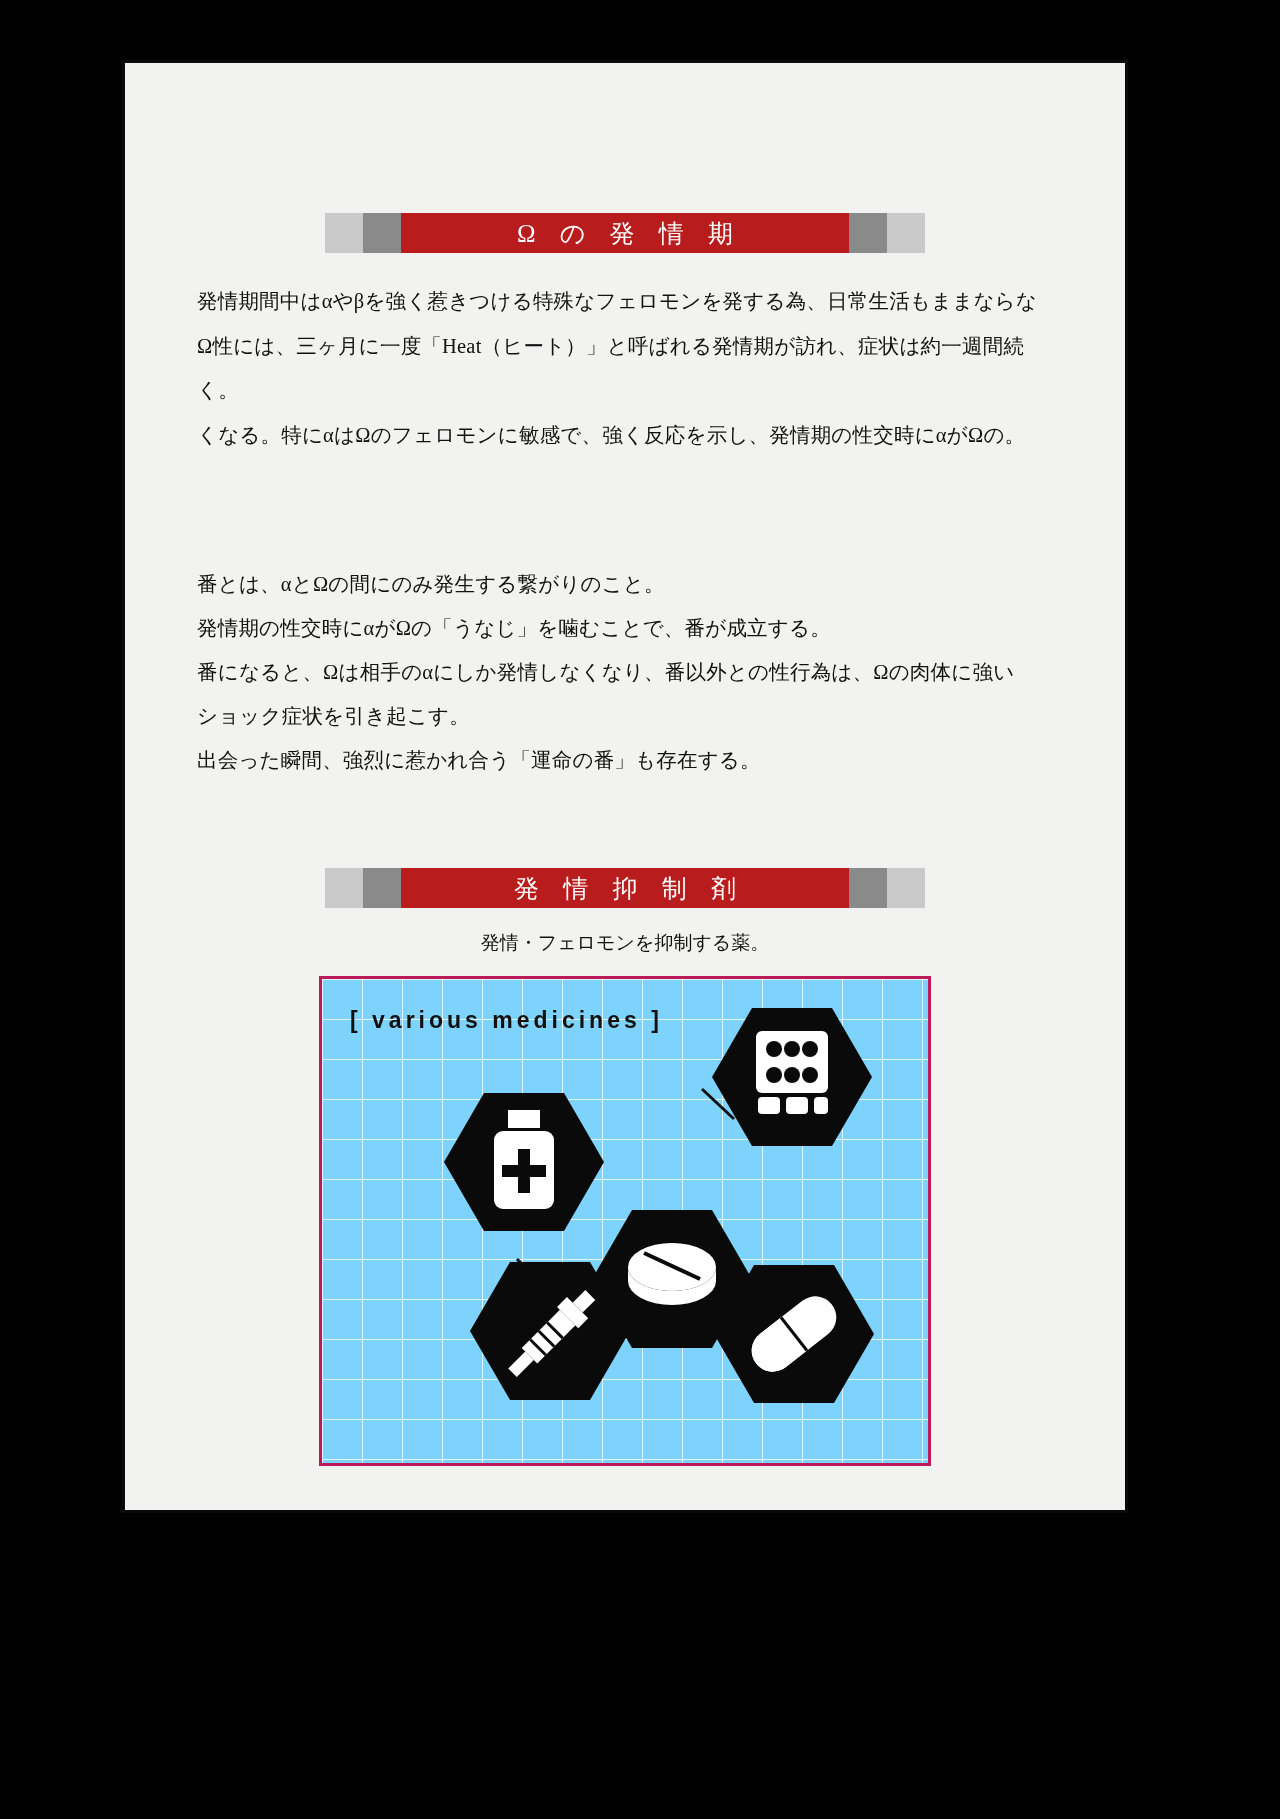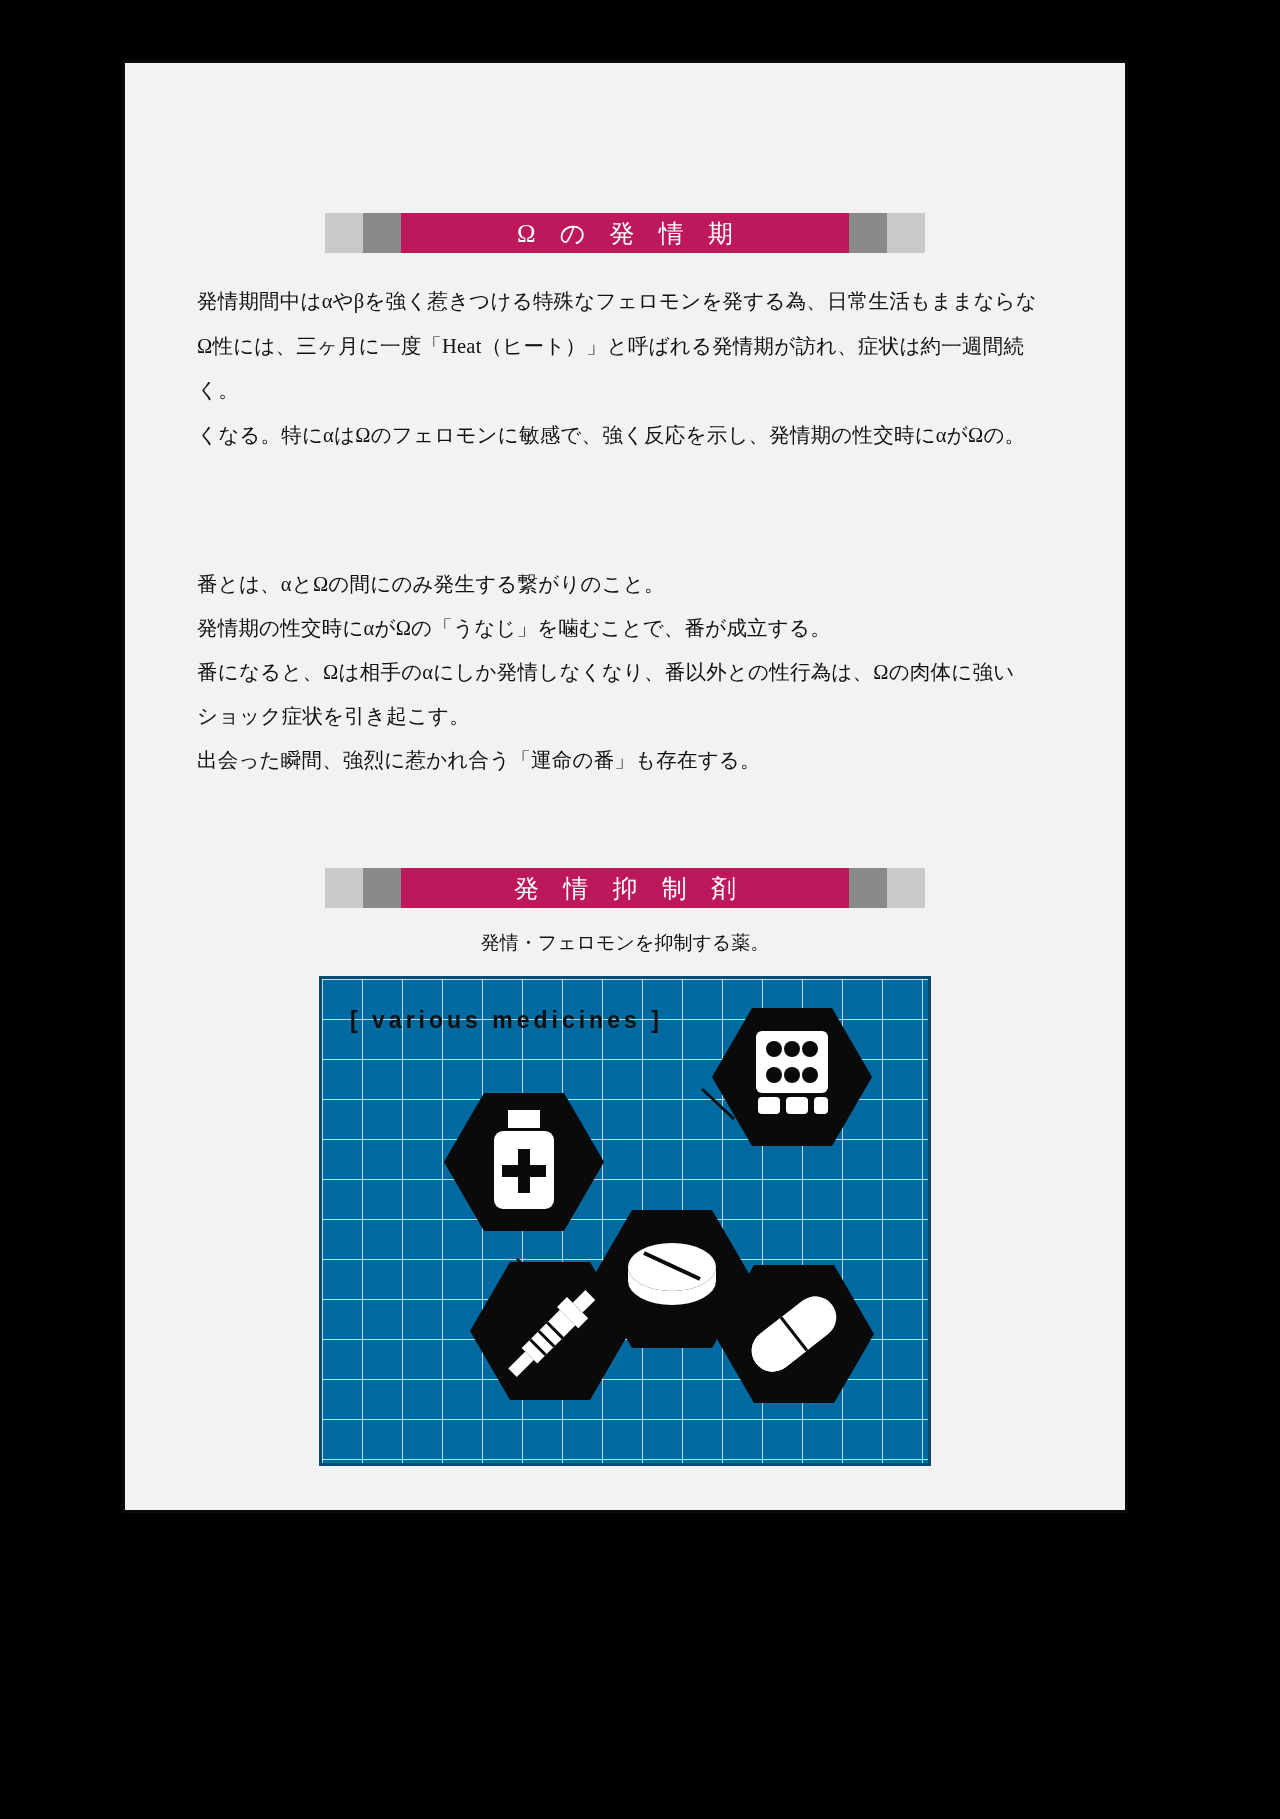--- a/index.html
+++ b/index.html
@@ -50,21 +50,21 @@
     height: 40px;
     margin: 0 auto;
     width: 600px;
     display: flex;
     align-items: stretch;
   }
   .banner .seg-l1 { width: 38px; background: #c9c9c9; }
   .banner .seg-l2 { width: 38px; background: #8a8a8a; }
   .banner .seg-mid {
     flex: 1;
-    background: #be185d;
+    background: #b91c1c;
     display: flex;
     align-items: center;
     justify-content: center;
   }
   .banner .seg-r2 { width: 38px; background: #8a8a8a; }
   .banner .seg-r1 { width: 38px; background: #c9c9c9; }
   .banner-title {
     color: #ffffff;
     font-size: 25px;
     letter-spacing: 9px;
@@ -98,22 +98,22 @@
     margin-top: 22px;
     color: #111111;
   }
 
   
   .panel {
     position: relative;
     width: 612px;
     height: 490px;
     margin: 20px auto 0 auto;
-    background: #0369a1;
-    border: 3px solid #0c4a6e;
+    background: #7dd3fc;
+    border: 3px solid #be185d;
     box-sizing: border-box;
     overflow: hidden;
   }
   .grid {
     position: absolute;
     inset: 0;
     background-image:
       linear-gradient(to right, rgba(255,255,255,0.75) 1.5px, transparent 1.5px),
       linear-gradient(to bottom, rgba(255,255,255,0.75) 1.5px, transparent 1.5px);
     background-size: 40px 40px;

